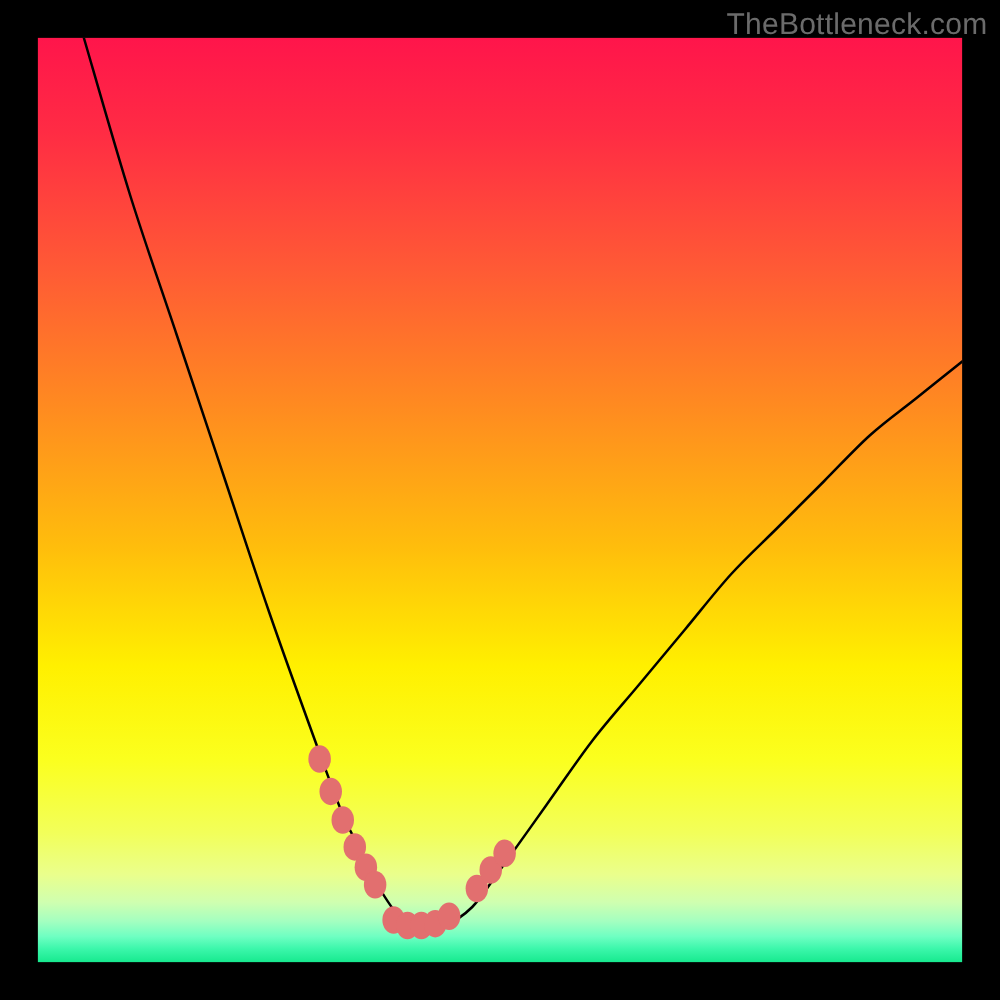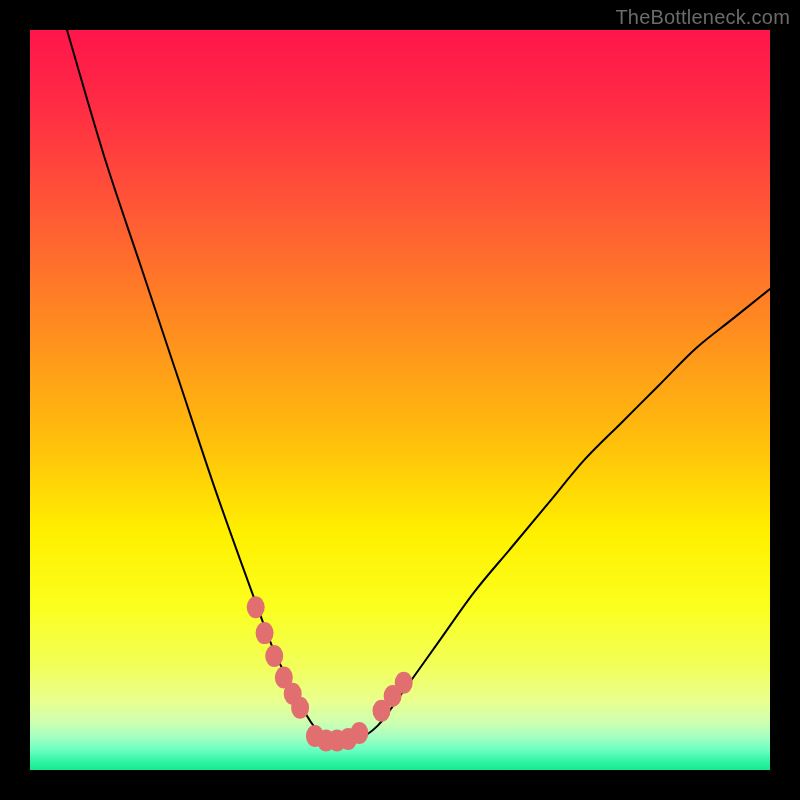--- a/index.html
+++ b/index.html
@@ -25,21 +25,21 @@
   }
   .curve-svg {
     position: absolute;
     inset: 0;
   }
   .watermark {
     position: absolute;
     top: 6px;
     right: 10px;
     color: #6b6b6b;
-    font-size: 20px;
+    font-size: 24px;
     font-weight: 400;
     letter-spacing: 0.2px;
     font-family: Arial, Helvetica, sans-serif;
     text-align: center;
   }
 </style>
 </head>
 <body>
 
 <div class="watermark">TheBottleneck.com</div>

